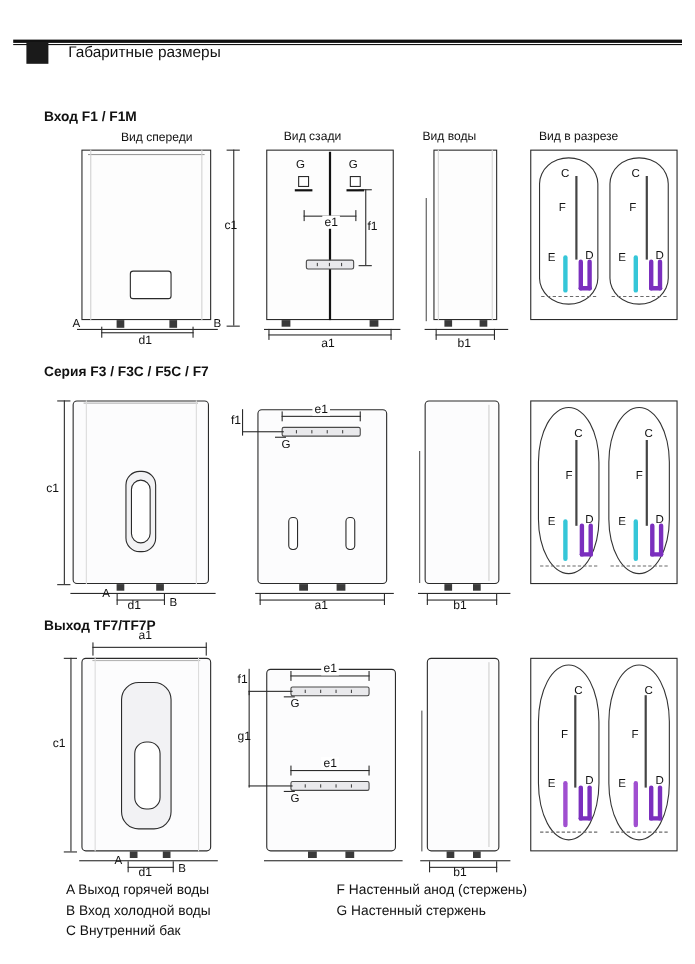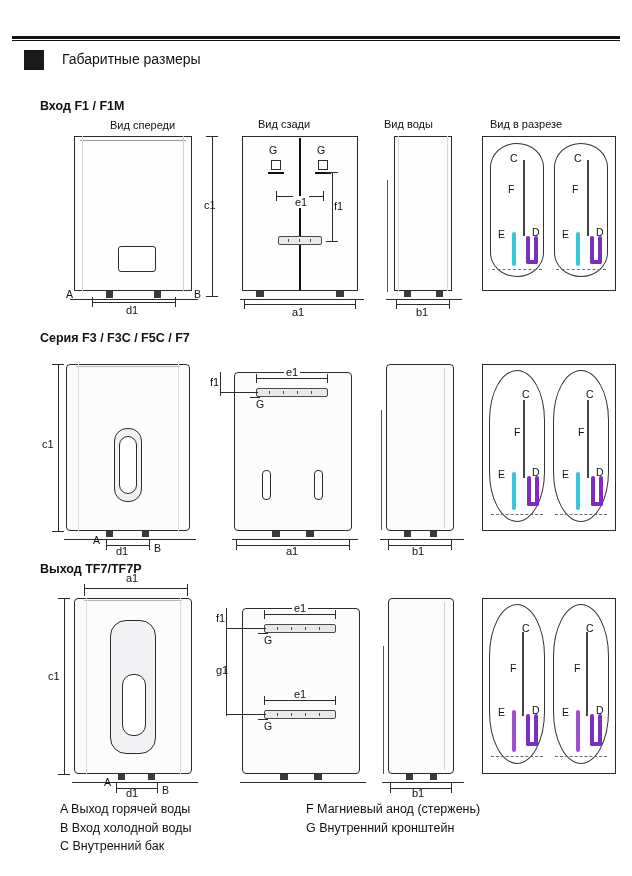--- a/index.html
+++ b/index.html
@@ -22,21 +22,21 @@
   }
   .title-rule {
     position: absolute; left: 12px; top: 36px; width: 608px; height: 3px;
     background: #111;
   }
   .title-rule2 {
     position: absolute; left: 12px; top: 40px; width: 608px; height: 1px;
     background: #111;
   }
 
-  .section-bar { position: absolute; left: 24px; top: 50px; width: 596px; height: 22px; text-align: center; }
+  .section-bar { position: absolute; left: 24px; top: 38px; width: 596px; height: 22px; text-align: center; }
   .section-bar .sq {
     position:absolute; left:0; top:0; width: 20px; height: 20px; background:#1a1a1a;
   }
   .section-bar .lbl {
     position:absolute; left: 38px; top: 1px; font-size: 14px; color:#111;
   }
 
   
   .series-label {
     position: absolute; font-size: 12.5px; font-weight: bold; color:#111;
@@ -421,17 +421,17 @@
     <div class="ltr" style="left:114px; top:106px;">D</div>
     <div class="dashh" style="left:73px; top:158px; width:52px;"></div>
   </div>
 
   <div class="legend" style="left:60px; top:800px;">
     <div>A Выход горячей воды</div>
     <div>B Вход холодной воды</div>
     <div>C Внутренний бак</div>
   </div>
   <div class="legend" style="left:306px; top:800px;">
-    <div>F Магниевый анод (стержень)</div>
-    <div>G Внутренний кронштейн</div>
+    <div>F Настенный анод (стержень)</div>
+    <div>G Настенный стержень</div>
   </div>
 
 </div>
 
 </body></html>

